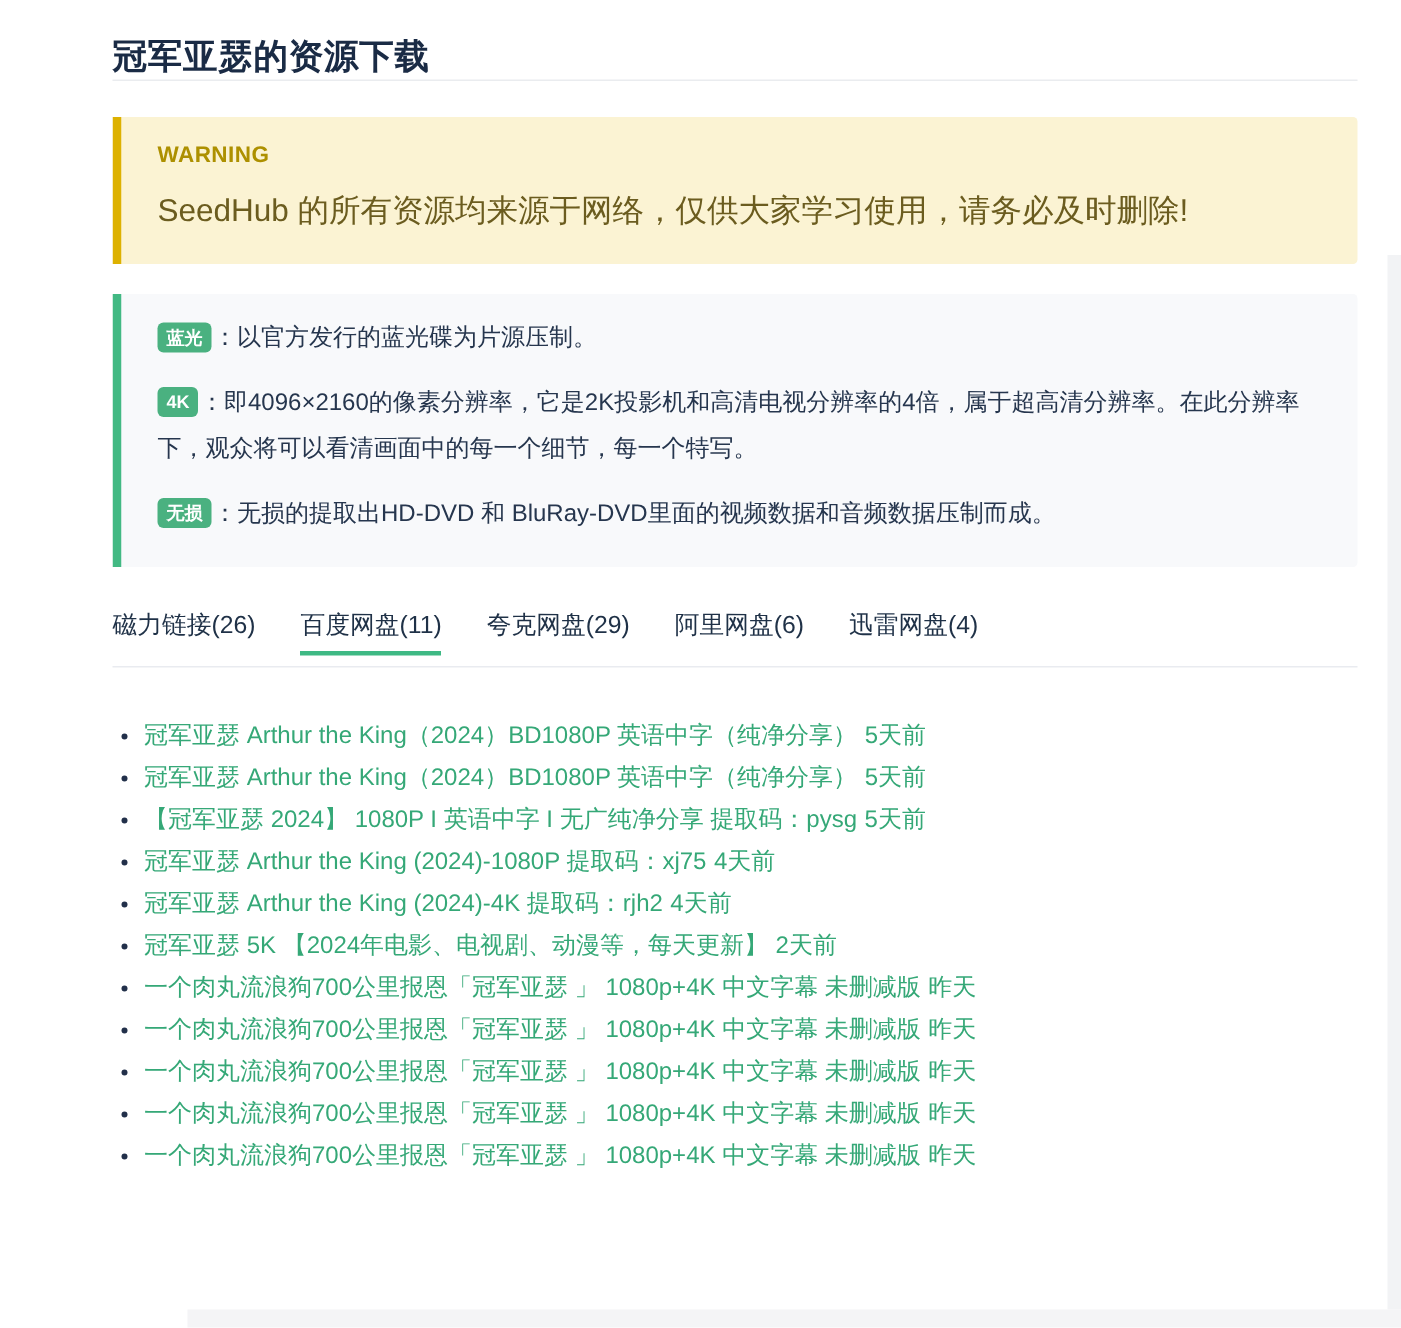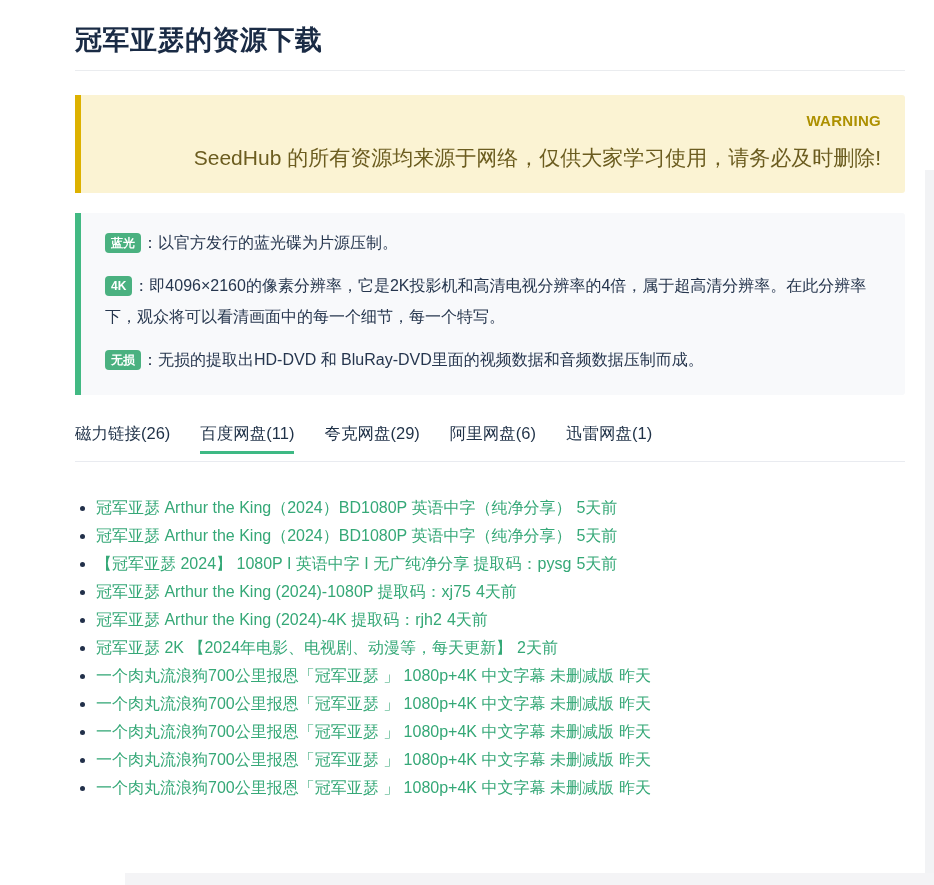--- a/index.html
+++ b/index.html
@@ -8,27 +8,27 @@
     --tip-bg:#f8f9fb; --heading:#1a2b45;
   }
   *{box-sizing:border-box}
   html,body{margin:0;padding:0}
   body{
     width:934px;height:885px;background:#ffffff;position:relative;overflow:hidden;
     font-family:"Liberation Sans","DejaVu Sans",sans-serif;color:#2c3e50;
   }
   .page{position:absolute;left:75px;top:0;width:830px}
   h1.page-title{
-    margin:22px 0 0;font-size:27px;font-weight:700;color:var(--heading);
-    padding-bottom:12px;border-bottom:1px solid #eaecef;letter-spacing:.5px;
+    margin:22px 0 0;font-size:23px;font-weight:700;color:var(--heading);
+    border-bottom:1px solid #eaecef;letter-spacing:.5px;
   }
   .warning{
     margin-top:24px;background:var(--warning-bg);
     border-left:6px solid var(--warning-border);
-    border-radius:0 3px 3px 0;padding:17px 24px 19px;text-align:right;
+    border-radius:0 3px 3px 0;padding:17px 24px 19px;
   }
   .warning .w-title{margin:0;font-size:15px;font-weight:700;color:var(--warning-title);letter-spacing:.3px}
   .warning .w-text{margin:13px 0 0;font-size:21px;color:#6b5c1f;line-height:1.5}
   .tip{
     margin-top:20px;background:var(--tip-bg);
     border-left:6px solid #42b983;border-radius:0 3px 3px 0;
     padding:2px 24px 8px;
   }
   .tip p{margin:12px 0;font-size:16px;line-height:1.95;color:#26364e}
   .badge{
@@ -63,31 +63,31 @@
       <p><span class="badge">蓝光</span><span>：以官方发行的蓝光碟为片源压制。</span></p>
       <p><span class="badge">4K</span><span>：即4096×2160的像素分辨率，它是2K投影机和高清电视分辨率的4倍，属于超高清分辨率。在此分辨率下，观众将可以看清画面中的每一个细节，每一个特写。</span></p>
       <p><span class="badge">无损</span><span>：无损的提取出HD-DVD 和 BluRay-DVD里面的视频数据和音频数据压制而成。</span></p>
     </div>
 
   <div class="tabs" id="tabs">
       <span class="tab">磁力链接(26)</span>
       <span class="tab active">百度网盘(11)</span>
       <span class="tab">夸克网盘(29)</span>
       <span class="tab">阿里网盘(6)</span>
-      <span class="tab">迅雷网盘(1)</span>
+      <span class="tab">迅雷网盘(4)</span>
     </div>
   <div class="tabs-divider"></div>
 
   <ul class="resources" id="resources">
       <li><a href="#">冠军亚瑟 Arthur the King（2024）BD1080P 英语中字（纯净分享）</a><span class="res-date">5天前</span></li>
       <li><a href="#">冠军亚瑟 Arthur the King（2024）BD1080P 英语中字（纯净分享）</a><span class="res-date">5天前</span></li>
       <li><a href="#">【冠军亚瑟 2024】 1080P I 英语中字 I 无广纯净分享 提取码：pysg</a><span class="res-date">5天前</span></li>
       <li><a href="#">冠军亚瑟 Arthur the King (2024)-1080P 提取码：xj75</a><span class="res-date">4天前</span></li>
       <li><a href="#">冠军亚瑟 Arthur the King (2024)-4K 提取码：rjh2</a><span class="res-date">4天前</span></li>
-      <li><a href="#">冠军亚瑟 2K 【2024年电影、电视剧、动漫等，每天更新】</a><span class="res-date">2天前</span></li>
+      <li><a href="#">冠军亚瑟 5K 【2024年电影、电视剧、动漫等，每天更新】</a><span class="res-date">2天前</span></li>
       <li><a href="#">一个肉丸流浪狗700公里报恩「冠军亚瑟 」 1080p+4K 中文字幕 未删减版</a><span class="res-date">昨天</span></li>
       <li><a href="#">一个肉丸流浪狗700公里报恩「冠军亚瑟 」 1080p+4K 中文字幕 未删减版</a><span class="res-date">昨天</span></li>
       <li><a href="#">一个肉丸流浪狗700公里报恩「冠军亚瑟 」 1080p+4K 中文字幕 未删减版</a><span class="res-date">昨天</span></li>
       <li><a href="#">一个肉丸流浪狗700公里报恩「冠军亚瑟 」 1080p+4K 中文字幕 未删减版</a><span class="res-date">昨天</span></li>
       <li><a href="#">一个肉丸流浪狗700公里报恩「冠军亚瑟 」 1080p+4K 中文字幕 未删减版</a><span class="res-date">昨天</span></li>
     </ul>
 
 </div>
 
 <div class="right-strip"></div>

